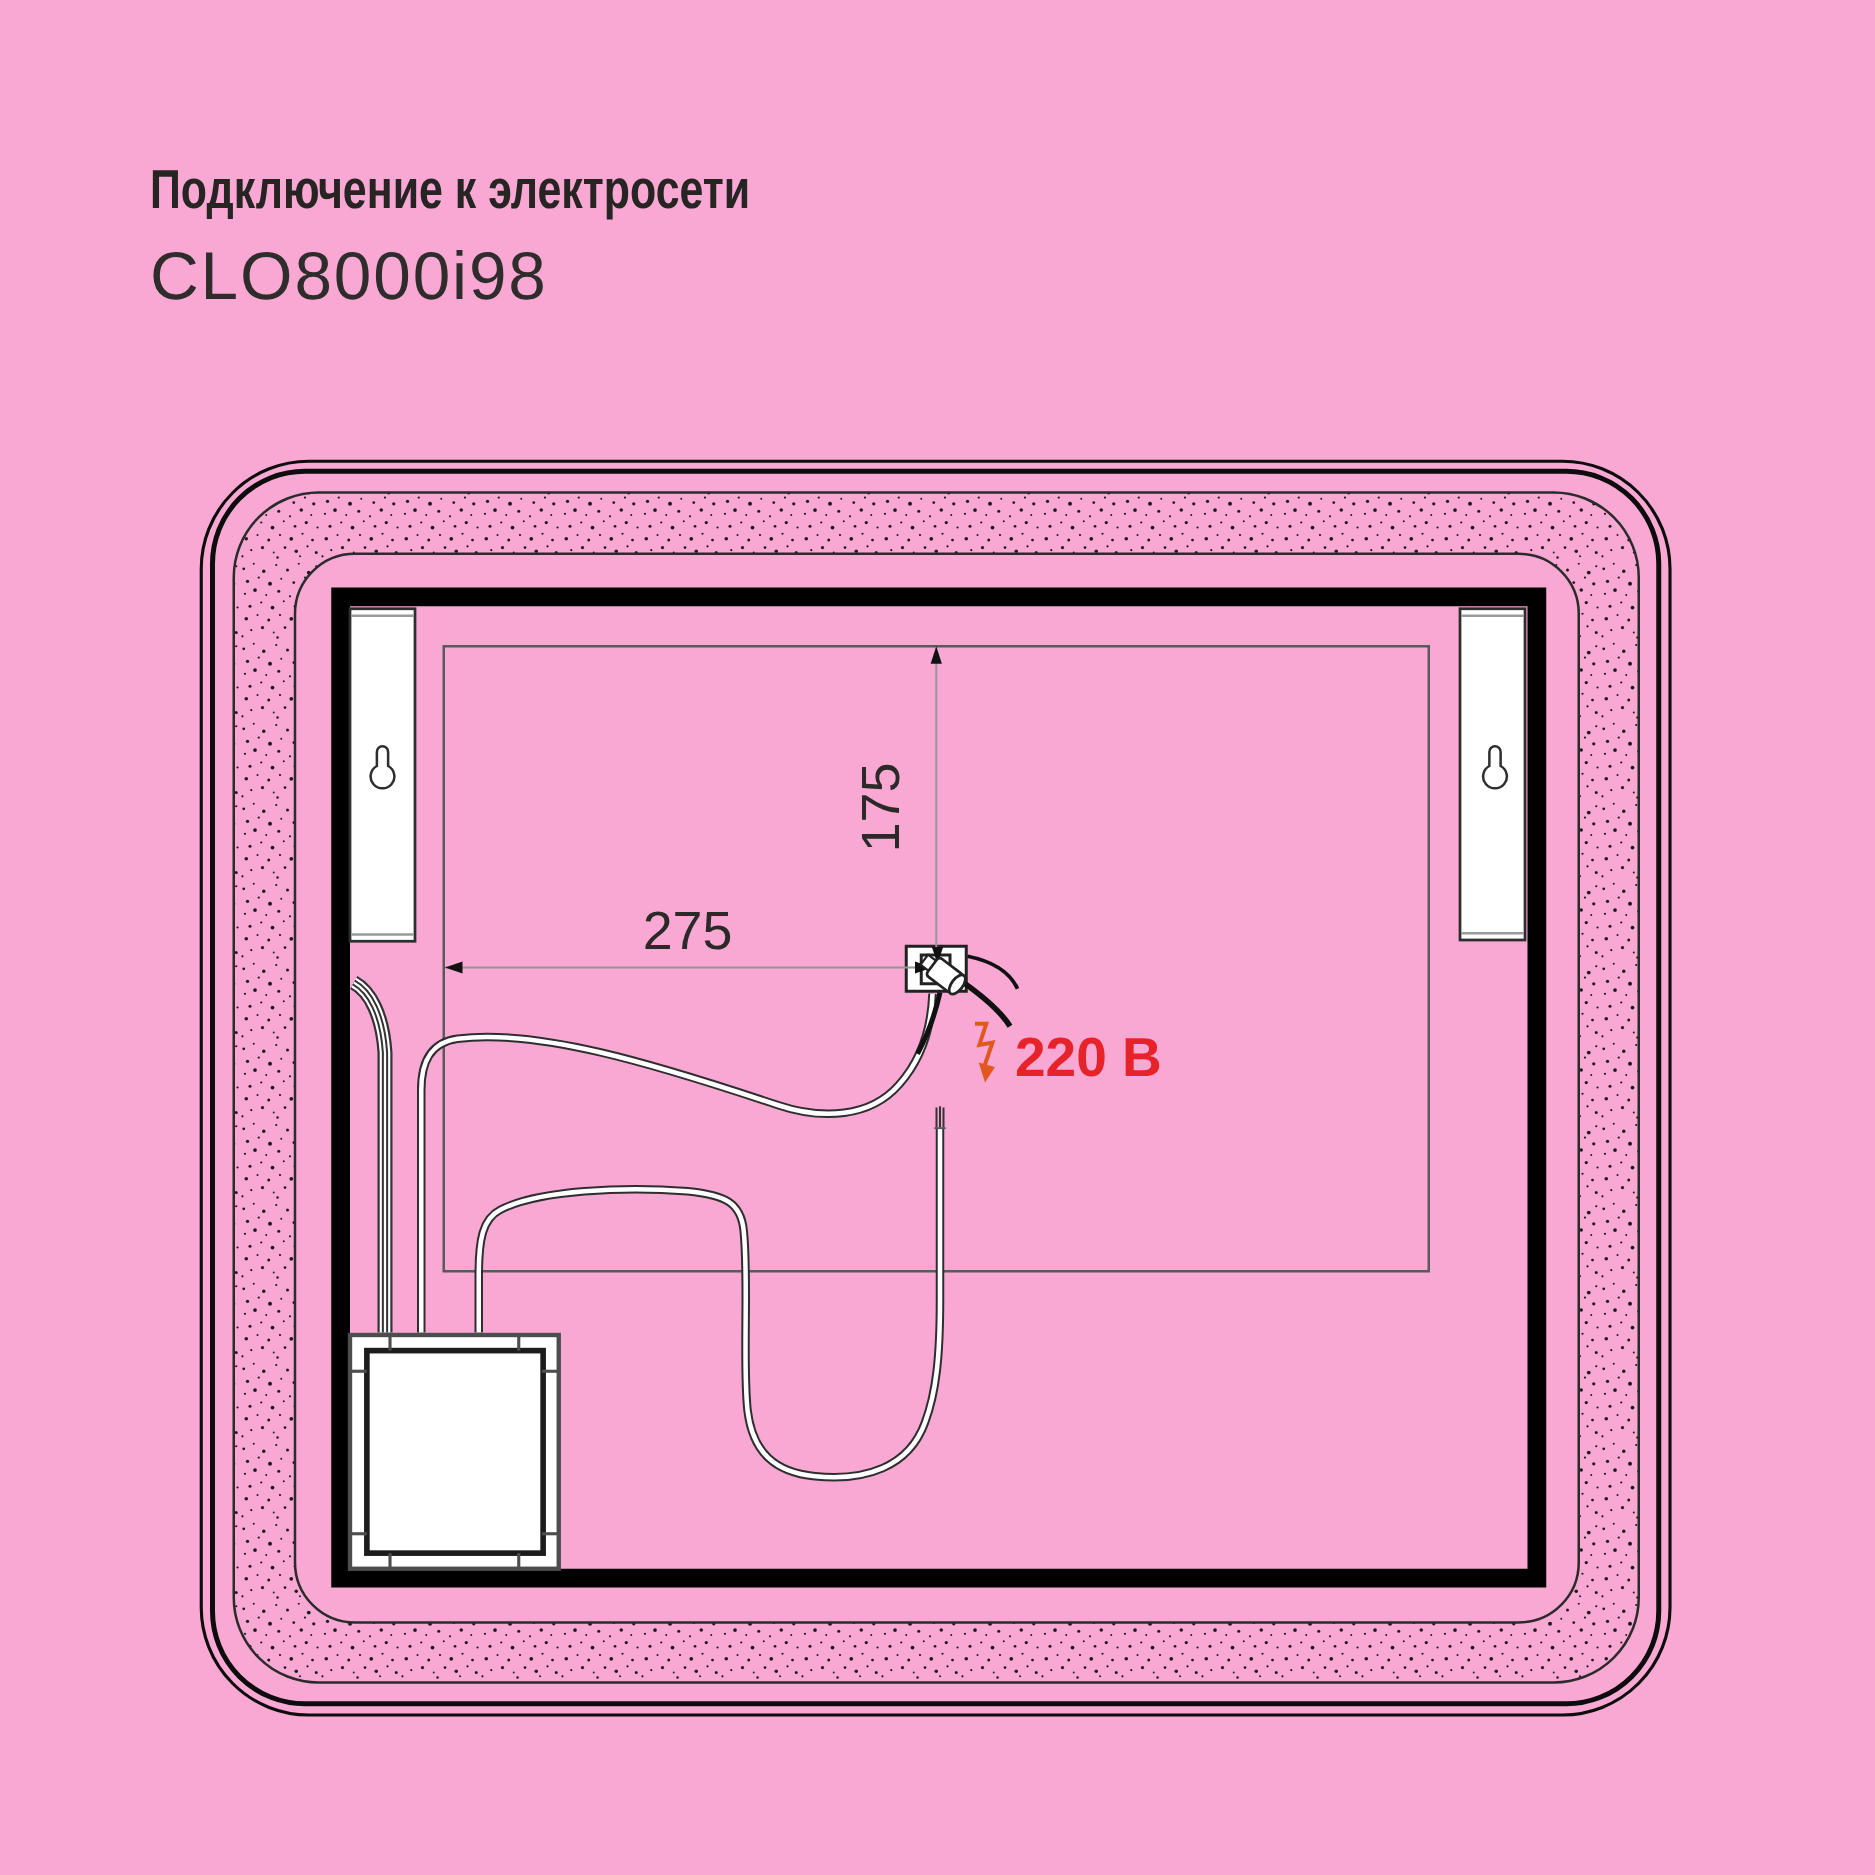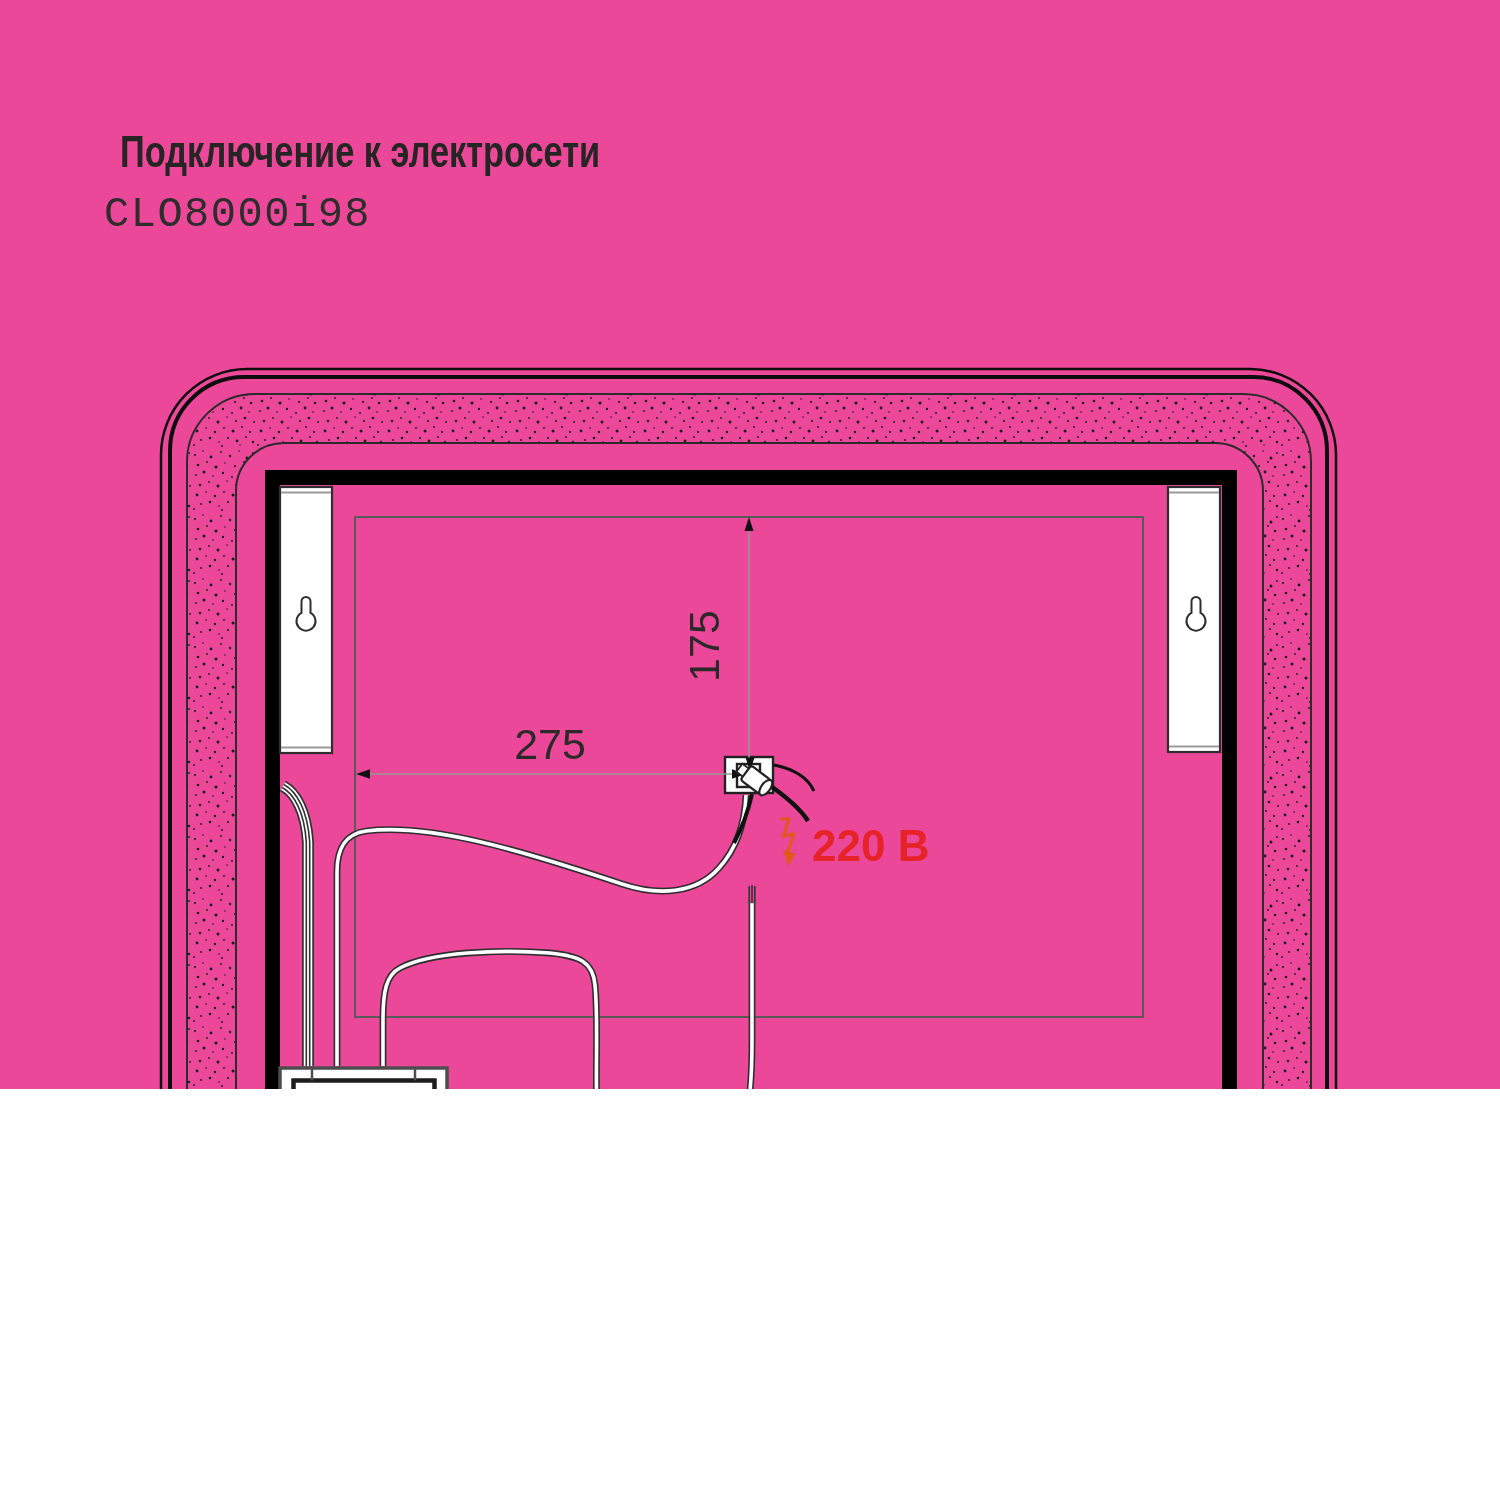--- a/index.html
+++ b/index.html
@@ -1,32 +1,32 @@
 <!DOCTYPE html>
 <html><head>
 <meta charset="utf-8">
 <style>
   html,body{margin:0;padding:0;background:#ffffff;}
   .page{
     position:relative;
-    width:1500px;height:1089px;
-    background:#ec4899;
+    width:1500px;height:1500px;
+    background:#f9a8d4;
     font-family:"Liberation Sans", sans-serif;
     overflow:hidden;
   }
   .hdr-title{
     position:absolute;left:120px;top:128px;
     font-size:44px;font-weight:bold;color:#262524;
     transform:scale(0.78,1);transform-origin:left top;
     white-space:nowrap;line-height:1.1;
   }
   .hdr-model{
-    position:absolute;left:104px;top:192px;
-    font-size:42px;font-weight:400;color:#2e2d2c;
-    letter-spacing:1.5px;white-space:nowrap;line-height:1.1;font-family:Liberation Mono, monospace;
+    position:absolute;left:120px;top:192px;
+    font-size:54px;font-weight:400;color:#2e2d2c;
+    letter-spacing:1.5px;white-space:nowrap;line-height:1.1;
   }
   svg{position:absolute;left:0;top:0;}
   svg text{font-family:"Liberation Sans", sans-serif;}
 </style>
 </head>
 <body>
 
 <div class="page">
 
   <div class="hdr-title">Подключение к электросети</div>

